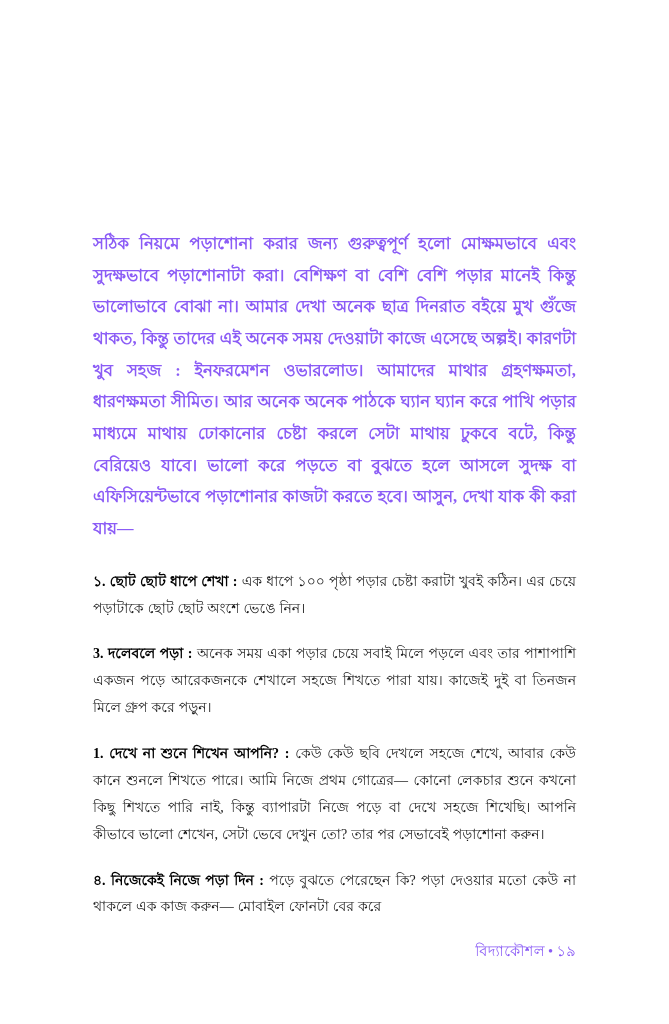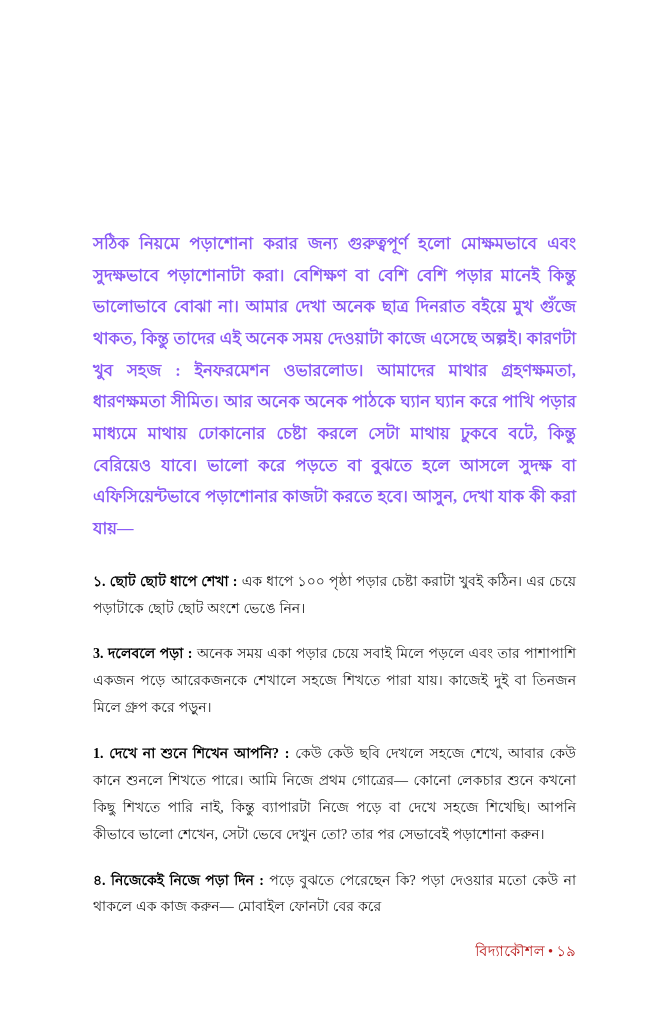--- a/index.html
+++ b/index.html
@@ -67,21 +67,21 @@
     color: #000000;
   }
 
   .footer {
     position: absolute;
     left: 93px;
     right: 93px;
     top: 941px;
     text-align: right;
     font-size: 14.5px;
-    color: #b91c1c;
+    color: #8b5cf6;
     letter-spacing: 0.4px;
     line-height: 1.4;
   }
 
   .footer .dot-sep {
     padding: 0 3px;
   }
 </style>
 </head>
 <body>

